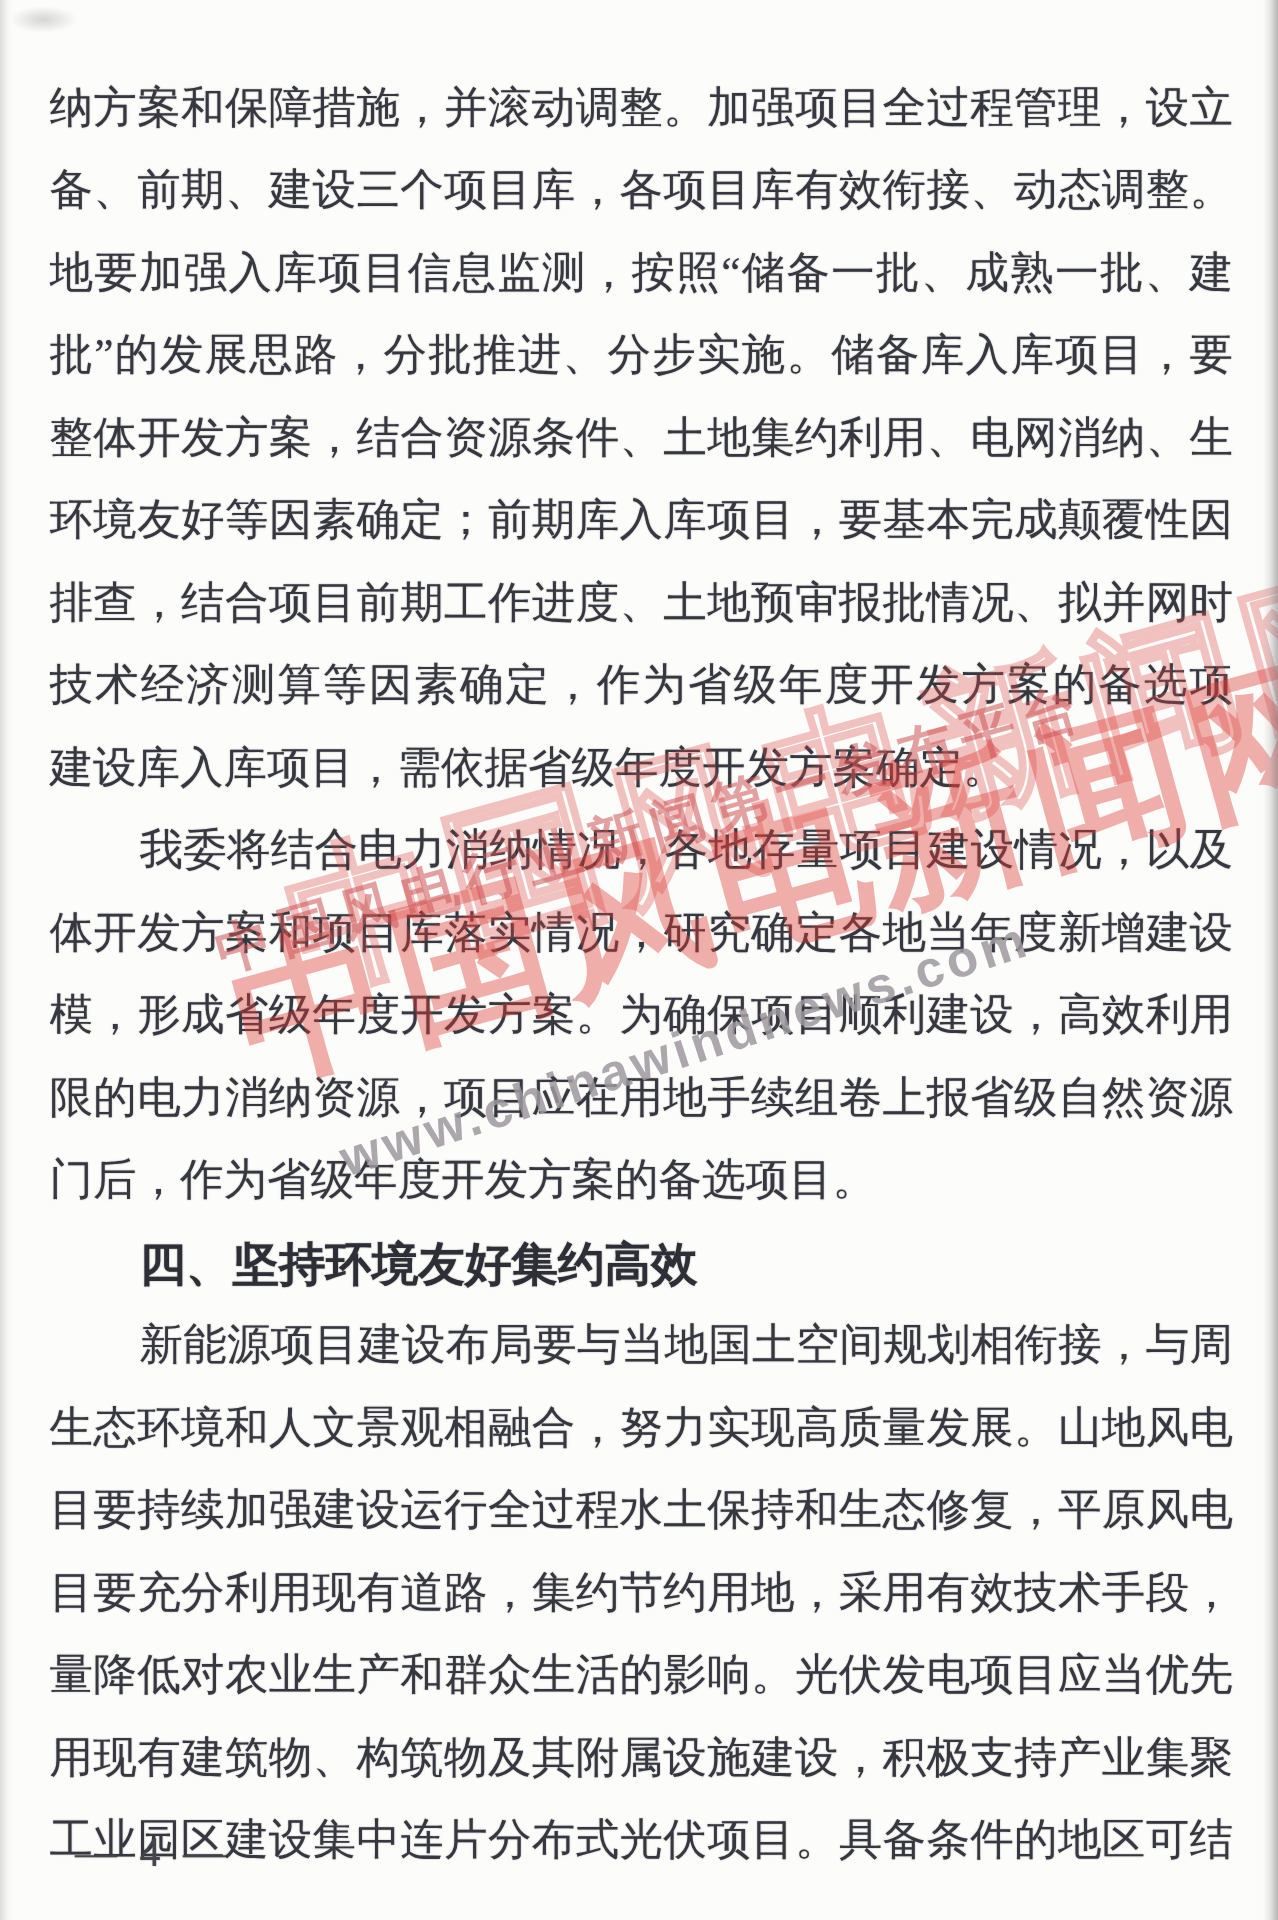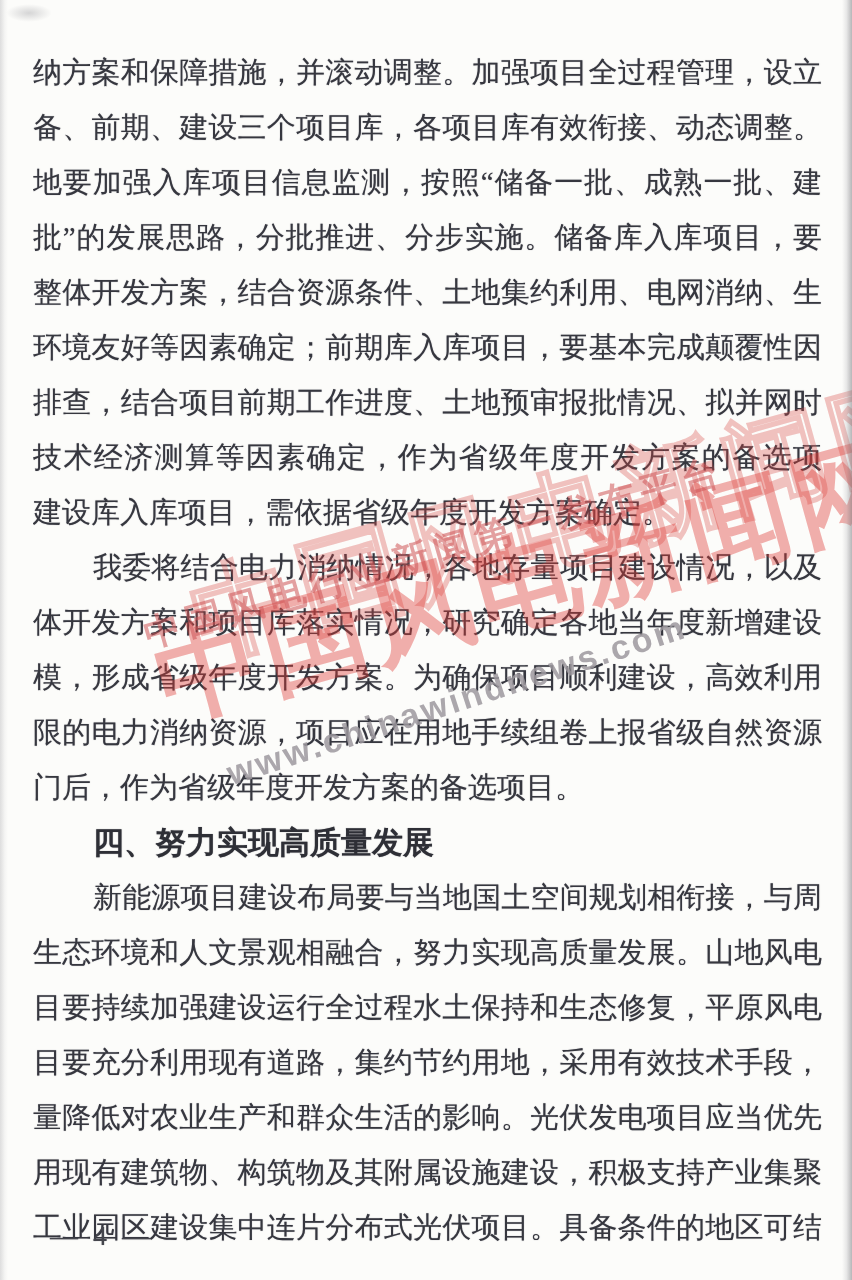--- a/index.html
+++ b/index.html
@@ -78,21 +78,21 @@
     <div class="line">整体开发方案，结合资源条件、土地集约利用、电网消纳、生态</div>
     <div class="line">环境友好等因素确定；前期库入库项目，要基本完成颠覆性因素</div>
     <div class="line">排查，结合项目前期工作进度、土地预审报批情况、拟并网时间、</div>
     <div class="line">技术经济测算等因素确定，作为省级年度开发方案的备选项目；</div>
     <div class="line para-end">建设库入库项目，需依据省级年度开发方案确定。</div>
     <div class="line indent">我委将结合电力消纳情况，各地存量项目建设情况，以及整</div>
     <div class="line">体开发方案和项目库落实情况，研究确定各地当年度新增建设规</div>
     <div class="line">模，形成省级年度开发方案。为确保项目顺利建设，高效利用有</div>
     <div class="line">限的电力消纳资源，项目应在用地手续组卷上报省级自然资源部</div>
     <div class="line para-end">门后，作为省级年度开发方案的备选项目。</div>
-    <div class="line heading">四、努力实现高质量发展</div>
+    <div class="line heading">四、坚持环境友好集约高效</div>
     <div class="line indent">新能源项目建设布局要与当地国土空间规划相衔接，与周边</div>
     <div class="line">生态环境和人文景观相融合，努力实现高质量发展。山地风电项</div>
     <div class="line">目要持续加强建设运行全过程水土保持和生态修复，平原风电项</div>
     <div class="line">目要充分利用现有道路，集约节约用地，采用有效技术手段，尽</div>
     <div class="line">量降低对农业生产和群众生活的影响。光伏发电项目应当优先利</div>
     <div class="line">用现有建筑物、构筑物及其附属设施建设，积极支持产业集聚区、</div>
     <div class="line">工业园区建设集中连片分布式光伏项目。具备条件的地区可结合</div>
   </div>
 
   <div class="footer">— 4 —</div>

